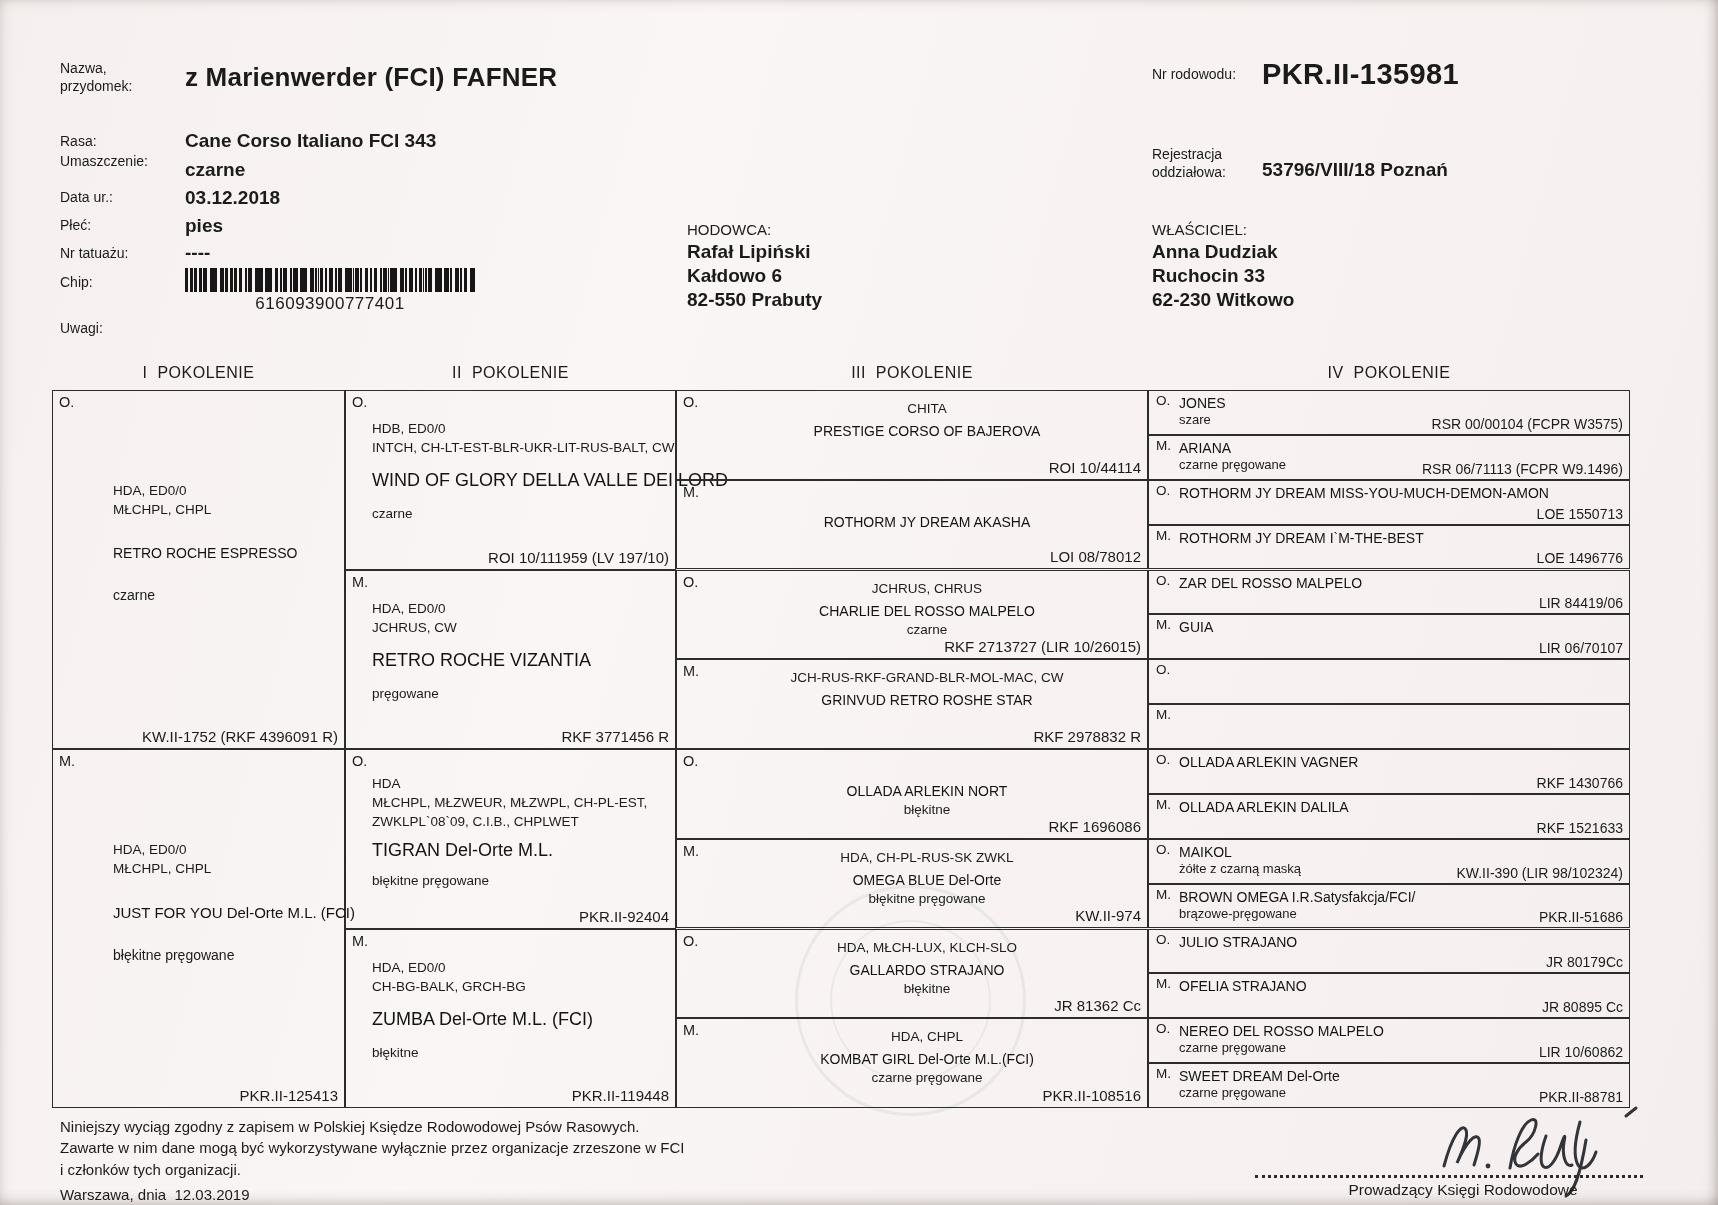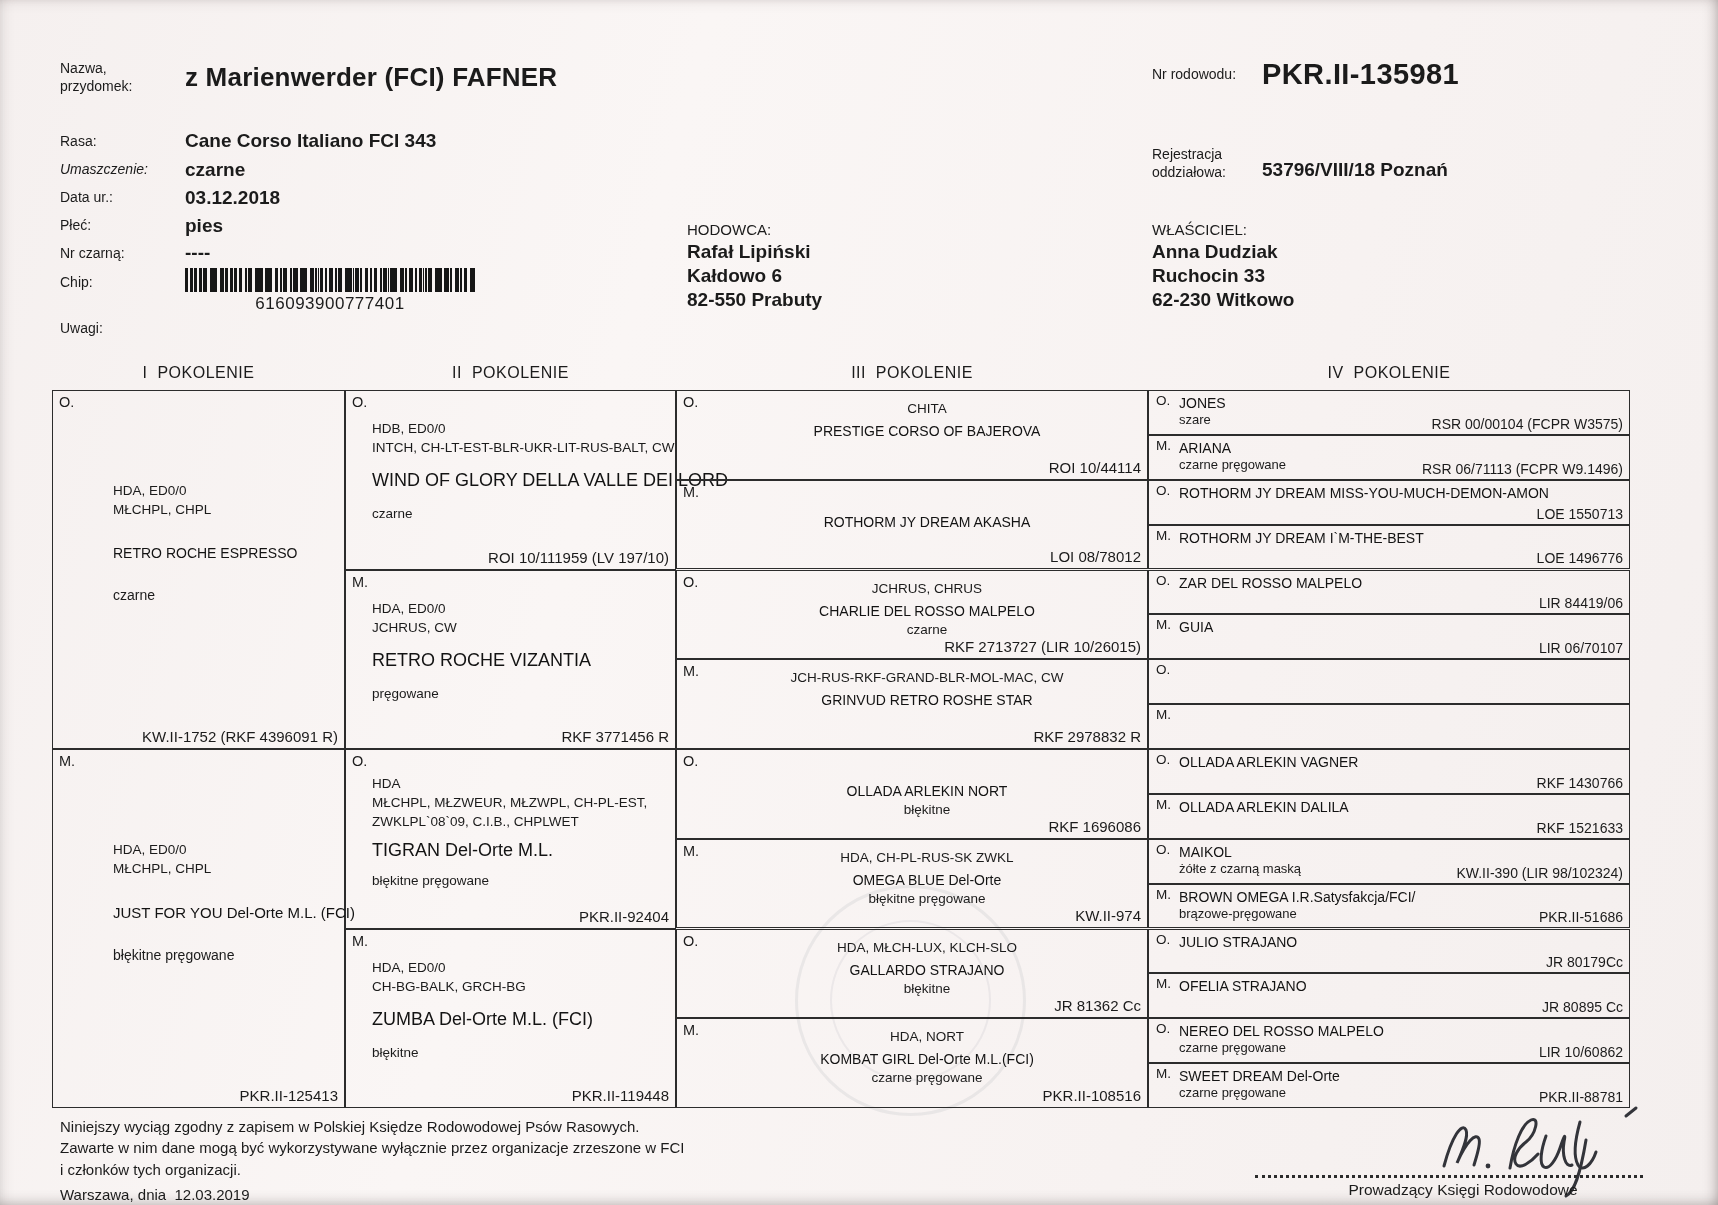--- a/index.html
+++ b/index.html
@@ -63,30 +63,30 @@
 
 <div class="page">
 
   <div class="abs lbl" style="left:60px;top:60px;">Nazwa,
 przydomek:</div>
   <div class="abs big-name" style="left:185px;top:62px;">z Marienwerder (FCI) FAFNER</div>
 
   <div class="abs lbl" style="left:60px;top:133px;">Rasa:</div>
   <div class="abs val" style="left:185px;top:129px;">Cane Corso Italiano FCI 343</div>
 
-  <div class="abs lbl" style="left:60px;top:161px;font-style:italic;">Umaszczenie:</div>
+  <div class="abs lbl" style="left:60px;top:153px;">Umaszczenie:</div>
   <div class="abs val" style="left:185px;top:158px;">czarne</div>
 
   <div class="abs lbl" style="left:60px;top:189px;">Data ur.:</div>
   <div class="abs val" style="left:185px;top:186px;">03.12.2018</div>
 
   <div class="abs lbl" style="left:60px;top:217px;">Płeć:</div>
   <div class="abs val" style="left:185px;top:214px;">pies</div>
 
-  <div class="abs lbl" style="left:60px;top:245px;">Nr czarną:</div>
+  <div class="abs lbl" style="left:60px;top:245px;">Nr tatuażu:</div>
   <div class="abs val" style="left:185px;top:241px;">----</div>
 
   <div class="abs lbl" style="left:60px;top:274px;">Chip:</div>
   <div class="abs barcode" style="left:185px;top:268px;"></div>
   <div class="abs chipnum" style="left:185px;top:294px;width:290px;">616093900777401</div>
 
   <div class="abs lbl" style="left:60px;top:320px;">Uwagi:</div>
 
   <div class="abs caps" style="left:687px;top:221px;">HODOWCA:</div>
   <div class="abs val" style="left:687px;top:240px;">Rafał Lipiński
@@ -230,21 +230,21 @@
       <div class="body">
         <div class="titles">HDA, MŁCH-LUX, KLCH-SLO</div>
         <div class="nm">GALLARDO STRAJANO</div>
         <div class="clr">błękitne</div>
       </div>
       <span class="reg">JR 81362 Cc</span>
     </div>
     <div class="cell g3" style="left:624px;top:628.3px;width:472px;height:89.7px;">
       <span class="rel">M.</span>
       <div class="body">
-        <div class="titles">HDA, NORT</div>
+        <div class="titles">HDA, CHPL</div>
         <div class="nm">KOMBAT GIRL Del-Orte M.L.(FCI)</div>
         <div class="clr">czarne pręgowane</div>
       </div>
       <span class="reg">PKR.II-108516</span>
     </div>
 
     <div class="cell g4" style="left:1096px;top:0;width:482px;height:44.9px;">
       <span class="rel">O.</span>
       <span class="nm">JONES</span>
       <span class="clr">szare</span>

